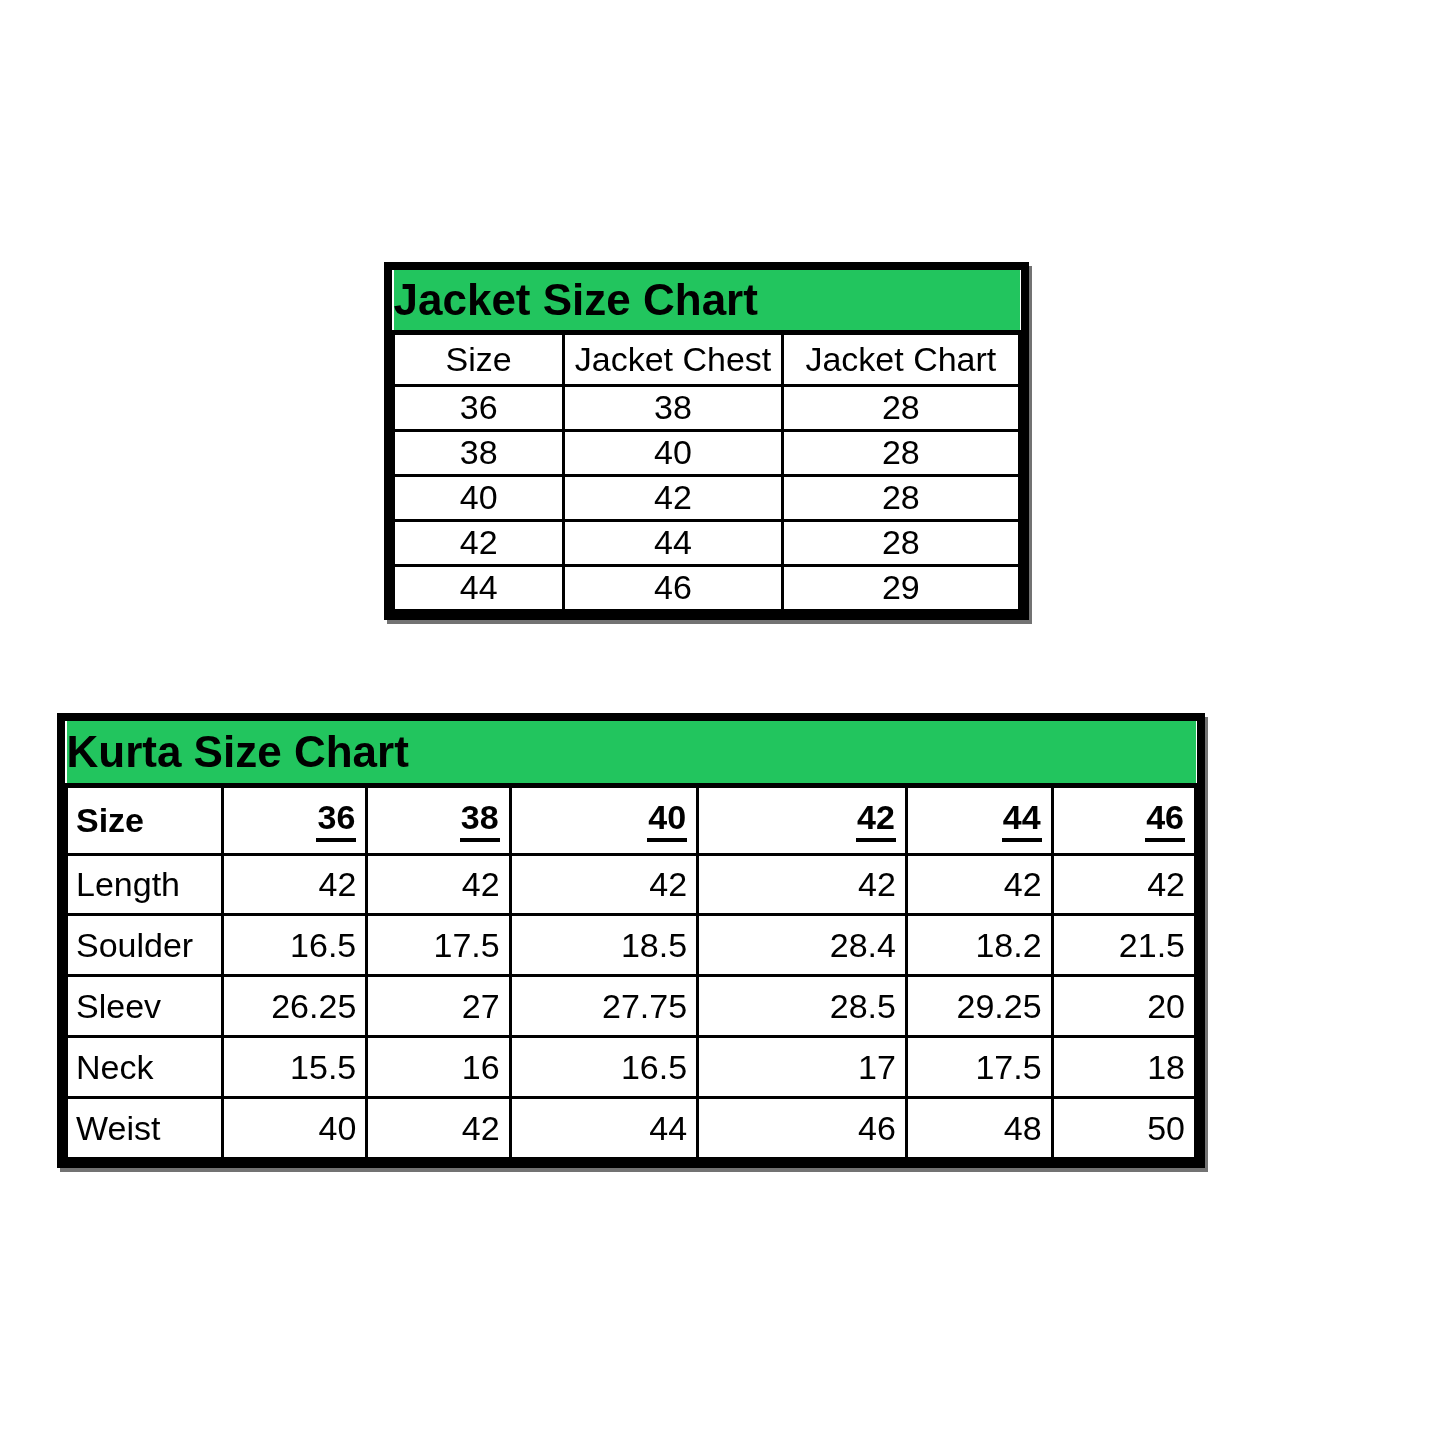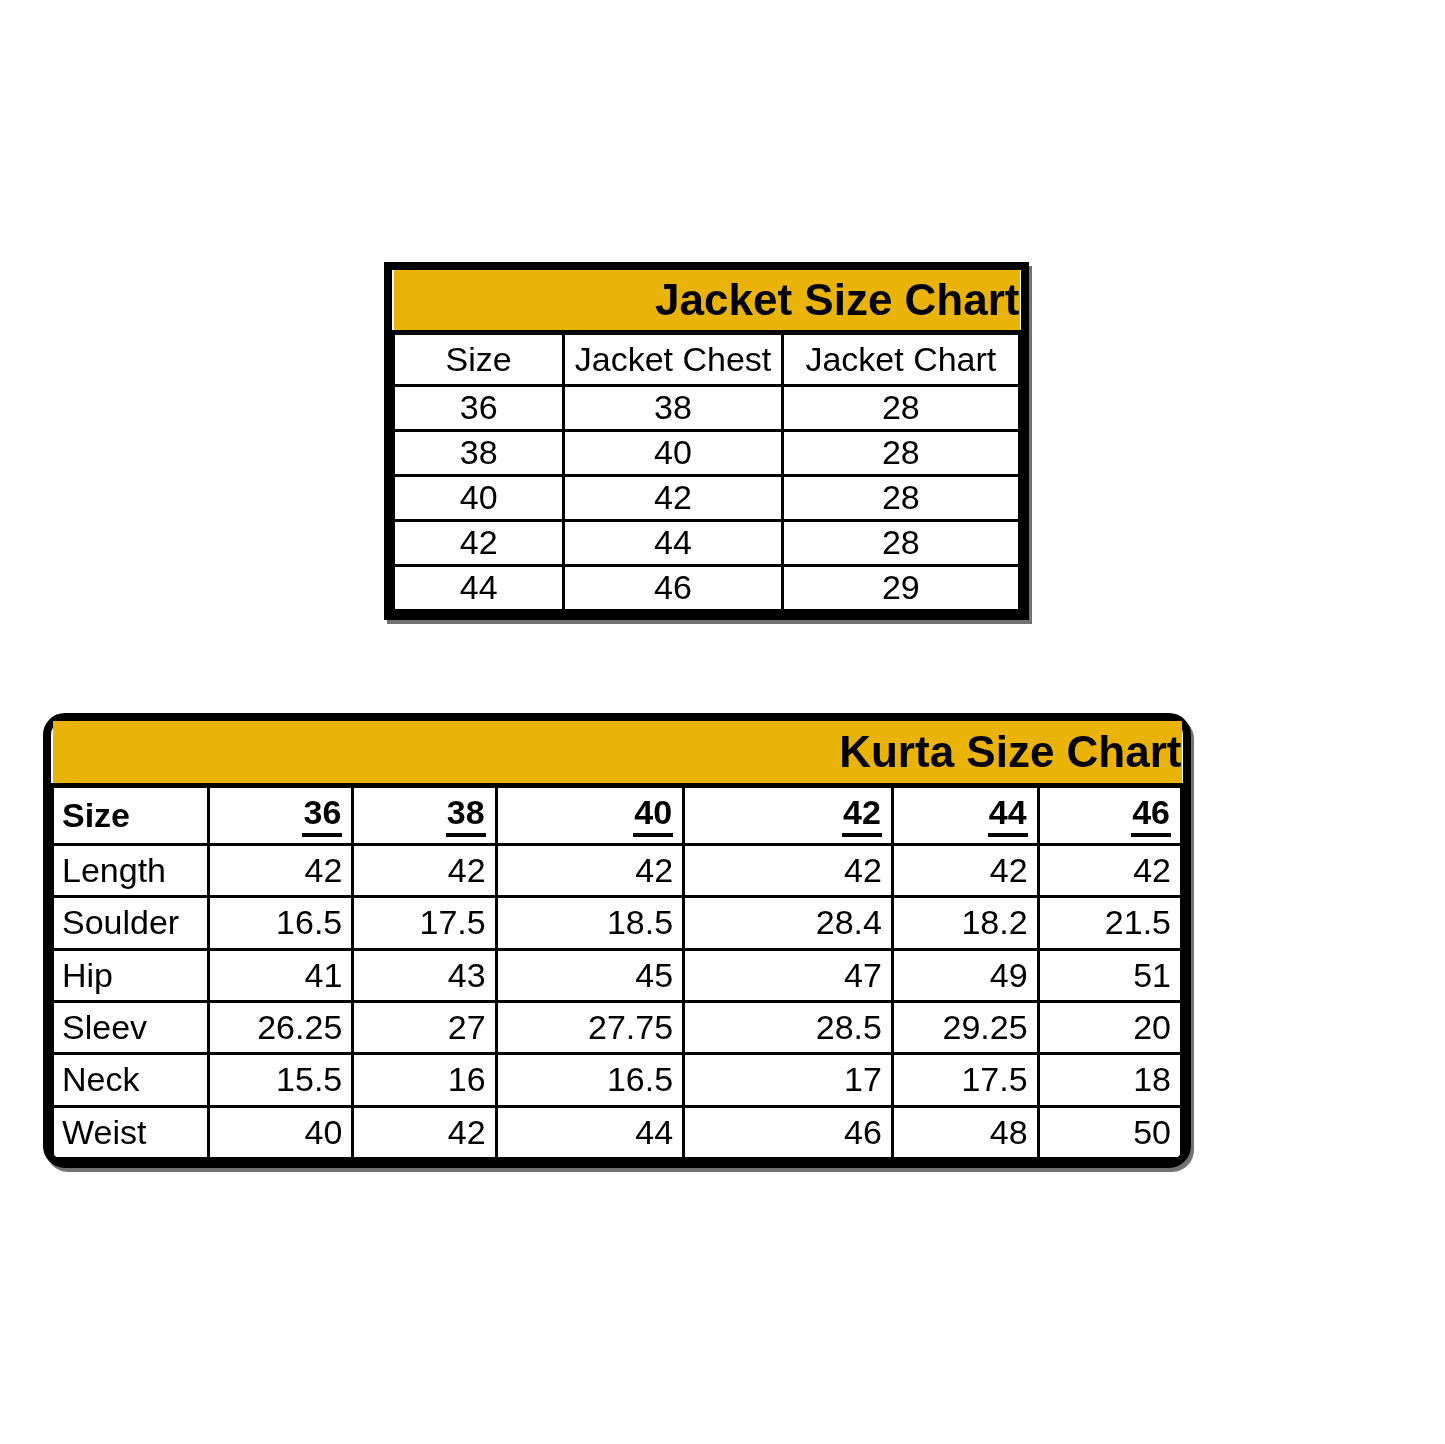--- a/index.html
+++ b/index.html
@@ -13,42 +13,42 @@
     overflow: hidden;
   }
   .tbl-wrap {
     position: absolute;
     border: 8px solid #000000;
     background: #ffffff;
     box-sizing: border-box;
     box-shadow: 3px 4px 0 rgba(0,0,0,0.55);
   }
   .jacket-wrap { left: 384px; top: 262px; width: 645px; height: 358px; }
-  .kurta-wrap  { left: 43px;  top: 713px; width: 1148px; height: 455px; border-radius: 22px; }
+  .kurta-wrap  { left: 57px;  top: 713px; width: 1148px; height: 455px; }
   table {
     width: 100%;
     height: 100%;
     border-collapse: collapse;
     table-layout: fixed;
   }
   th, td {
     border: 3px solid #000000;
     font-size: 34px;
     font-weight: normal;
     padding: 0;
     white-space: nowrap;
     overflow: hidden;
     vertical-align: middle;
     color: #000000;
   }
   .title-cell {
-    background: #eab308;
+    background: #22c55e;
     font-weight: bold;
     font-size: 44px;
-    text-align: right;
+    text-align: left;
     border: 0;
     border-bottom: 5px solid #000000;
   }
   .jacket-wrap .title-row { height: 62px; }
   .jacket-wrap .head-row  { height: 53px; }
   .kurta-wrap  .title-row { height: 64px; }
   .c-center { text-align: center; }
   .c-left   { text-align: left;  padding-left: 8px; }
   .c-right  { text-align: right; padding-right: 9px; }
   .bold     { font-weight: bold; }
@@ -146,29 +146,20 @@
       <tr>
         <td class="c-left">Soulder</td>
         <td class="c-right">16.5</td>
         <td class="c-right">17.5</td>
         <td class="c-right">18.5</td>
         <td class="c-right">28.4</td>
         <td class="c-right">18.2</td>
         <td class="c-right">21.5</td>
       </tr>
       <tr>
-        <td class="c-left">Hip</td>
-        <td class="c-right">41</td>
-        <td class="c-right">43</td>
-        <td class="c-right">45</td>
-        <td class="c-right">47</td>
-        <td class="c-right">49</td>
-        <td class="c-right">51</td>
-      </tr>
-      <tr>
         <td class="c-left">Sleev</td>
         <td class="c-right">26.25</td>
         <td class="c-right">27</td>
         <td class="c-right">27.75</td>
         <td class="c-right">28.5</td>
         <td class="c-right">29.25</td>
         <td class="c-right">20</td>
       </tr>
       <tr>
         <td class="c-left">Neck</td>

